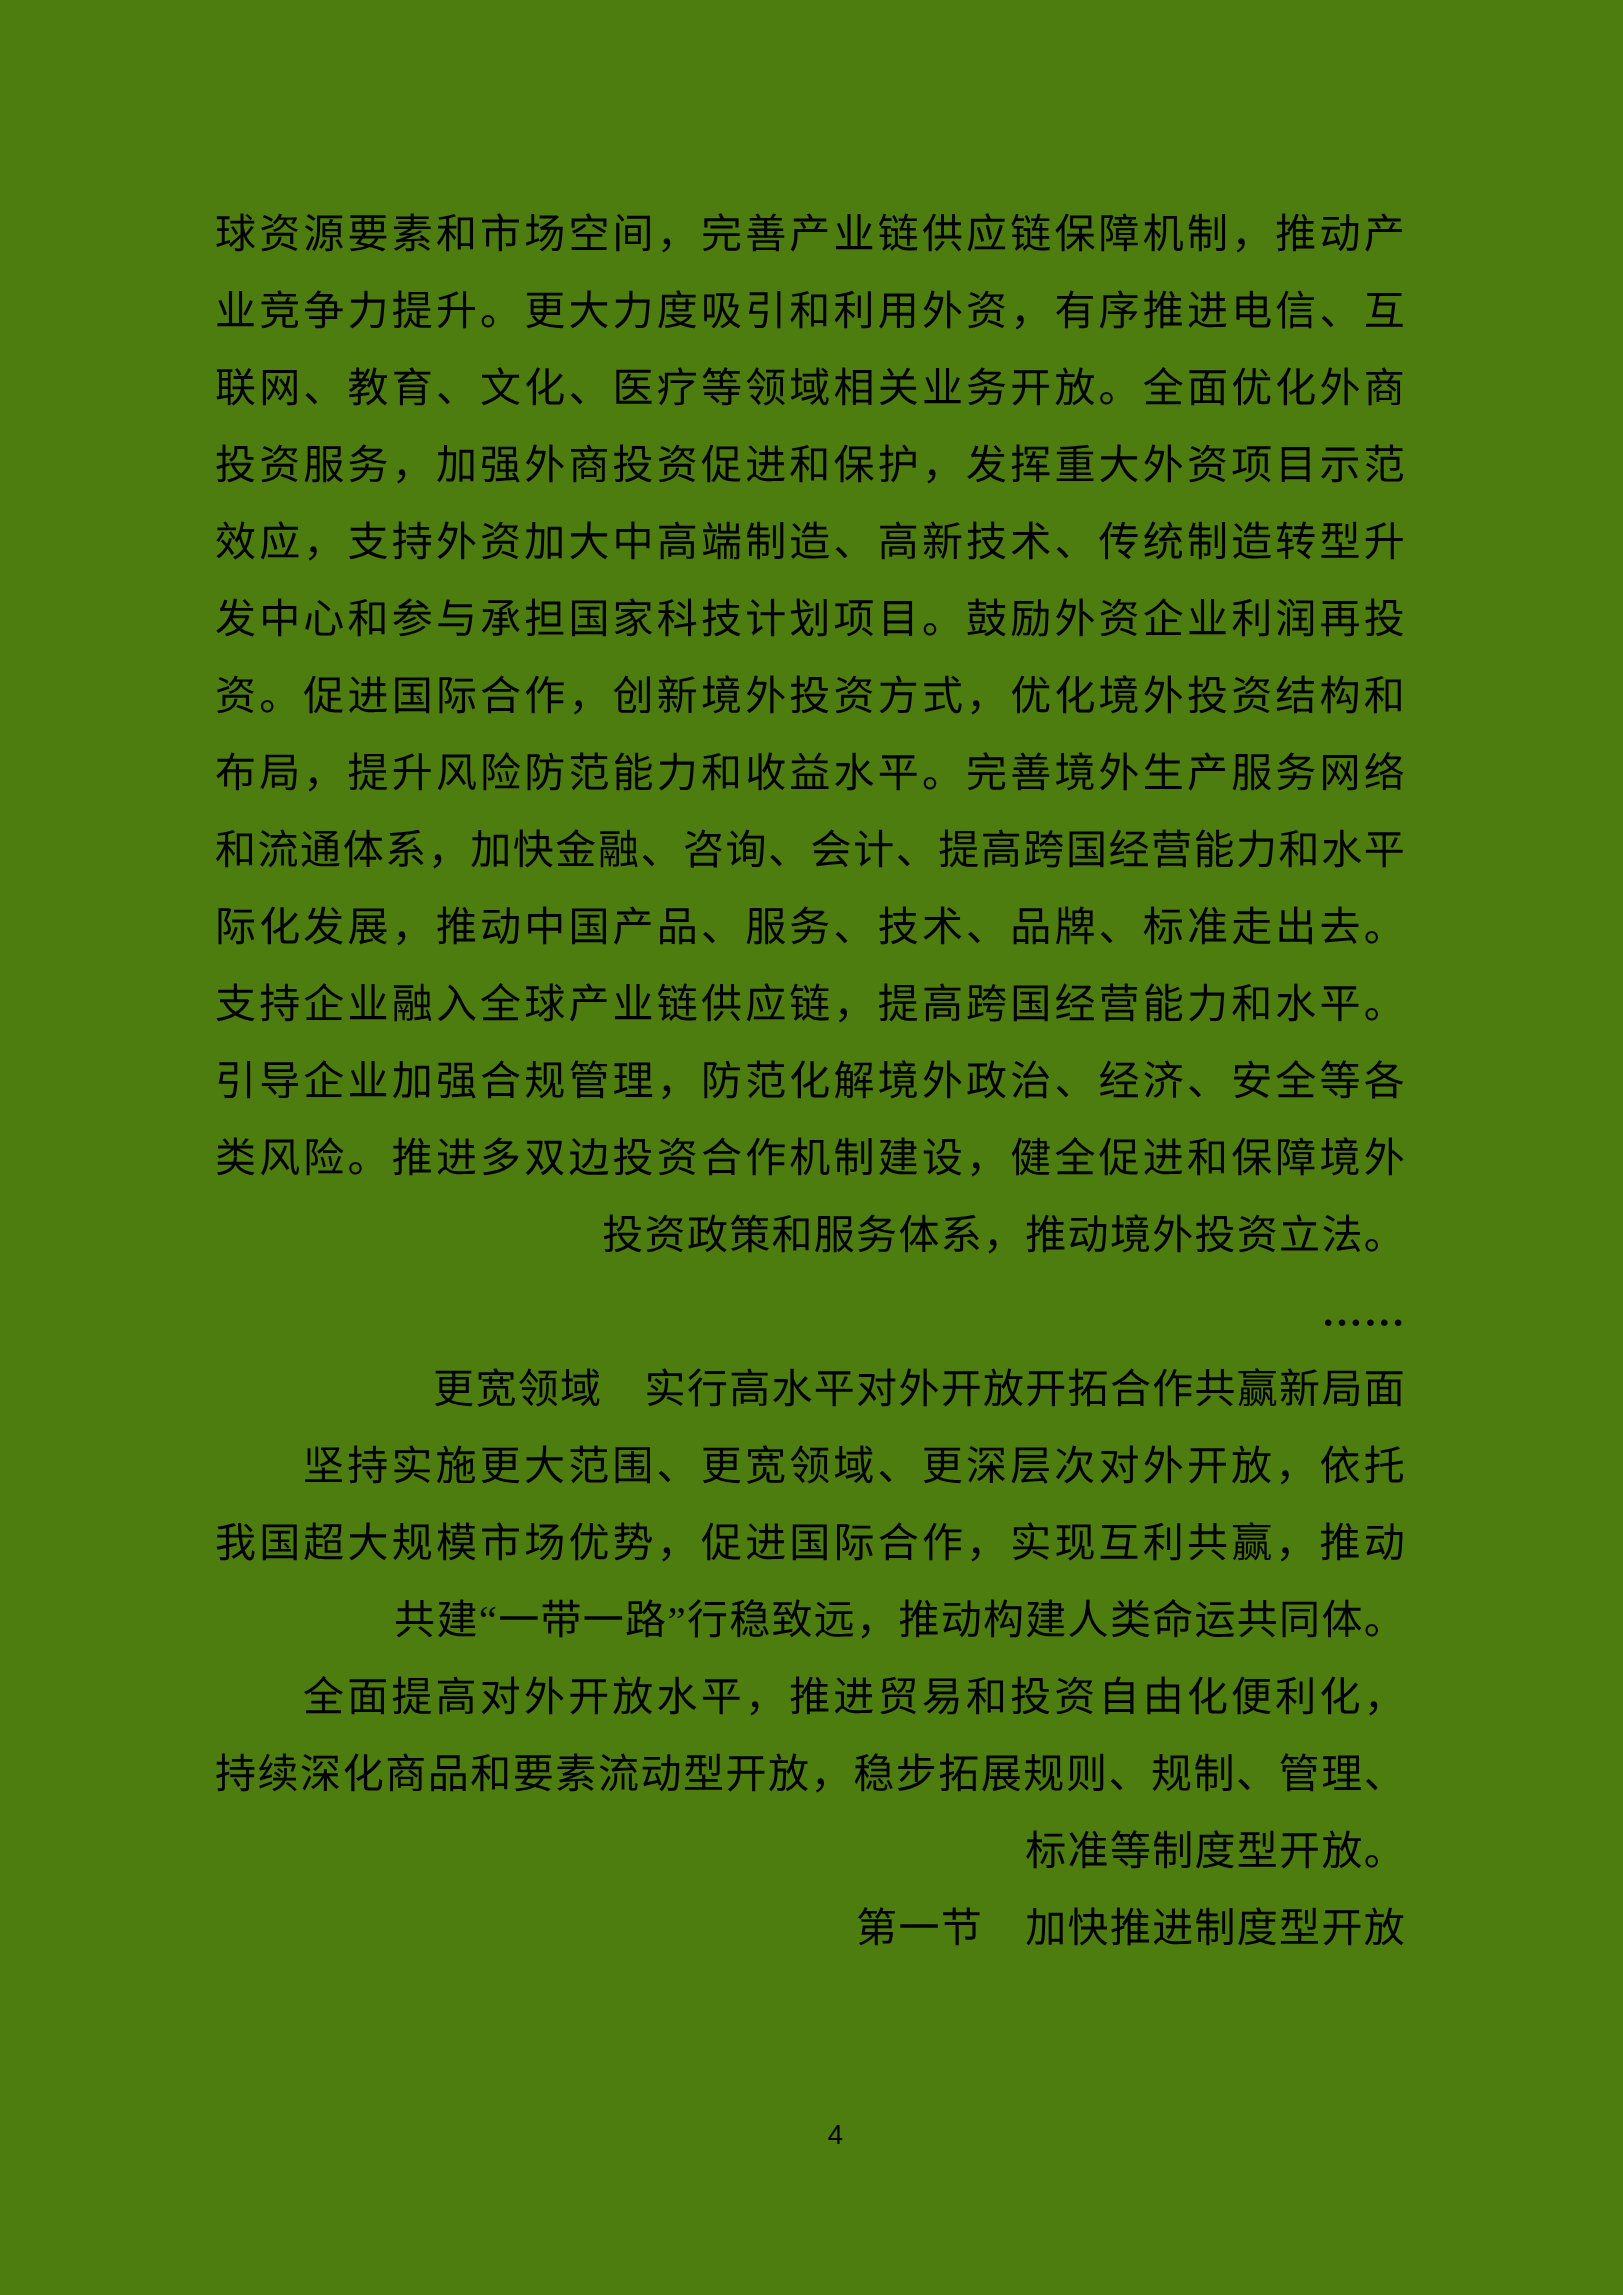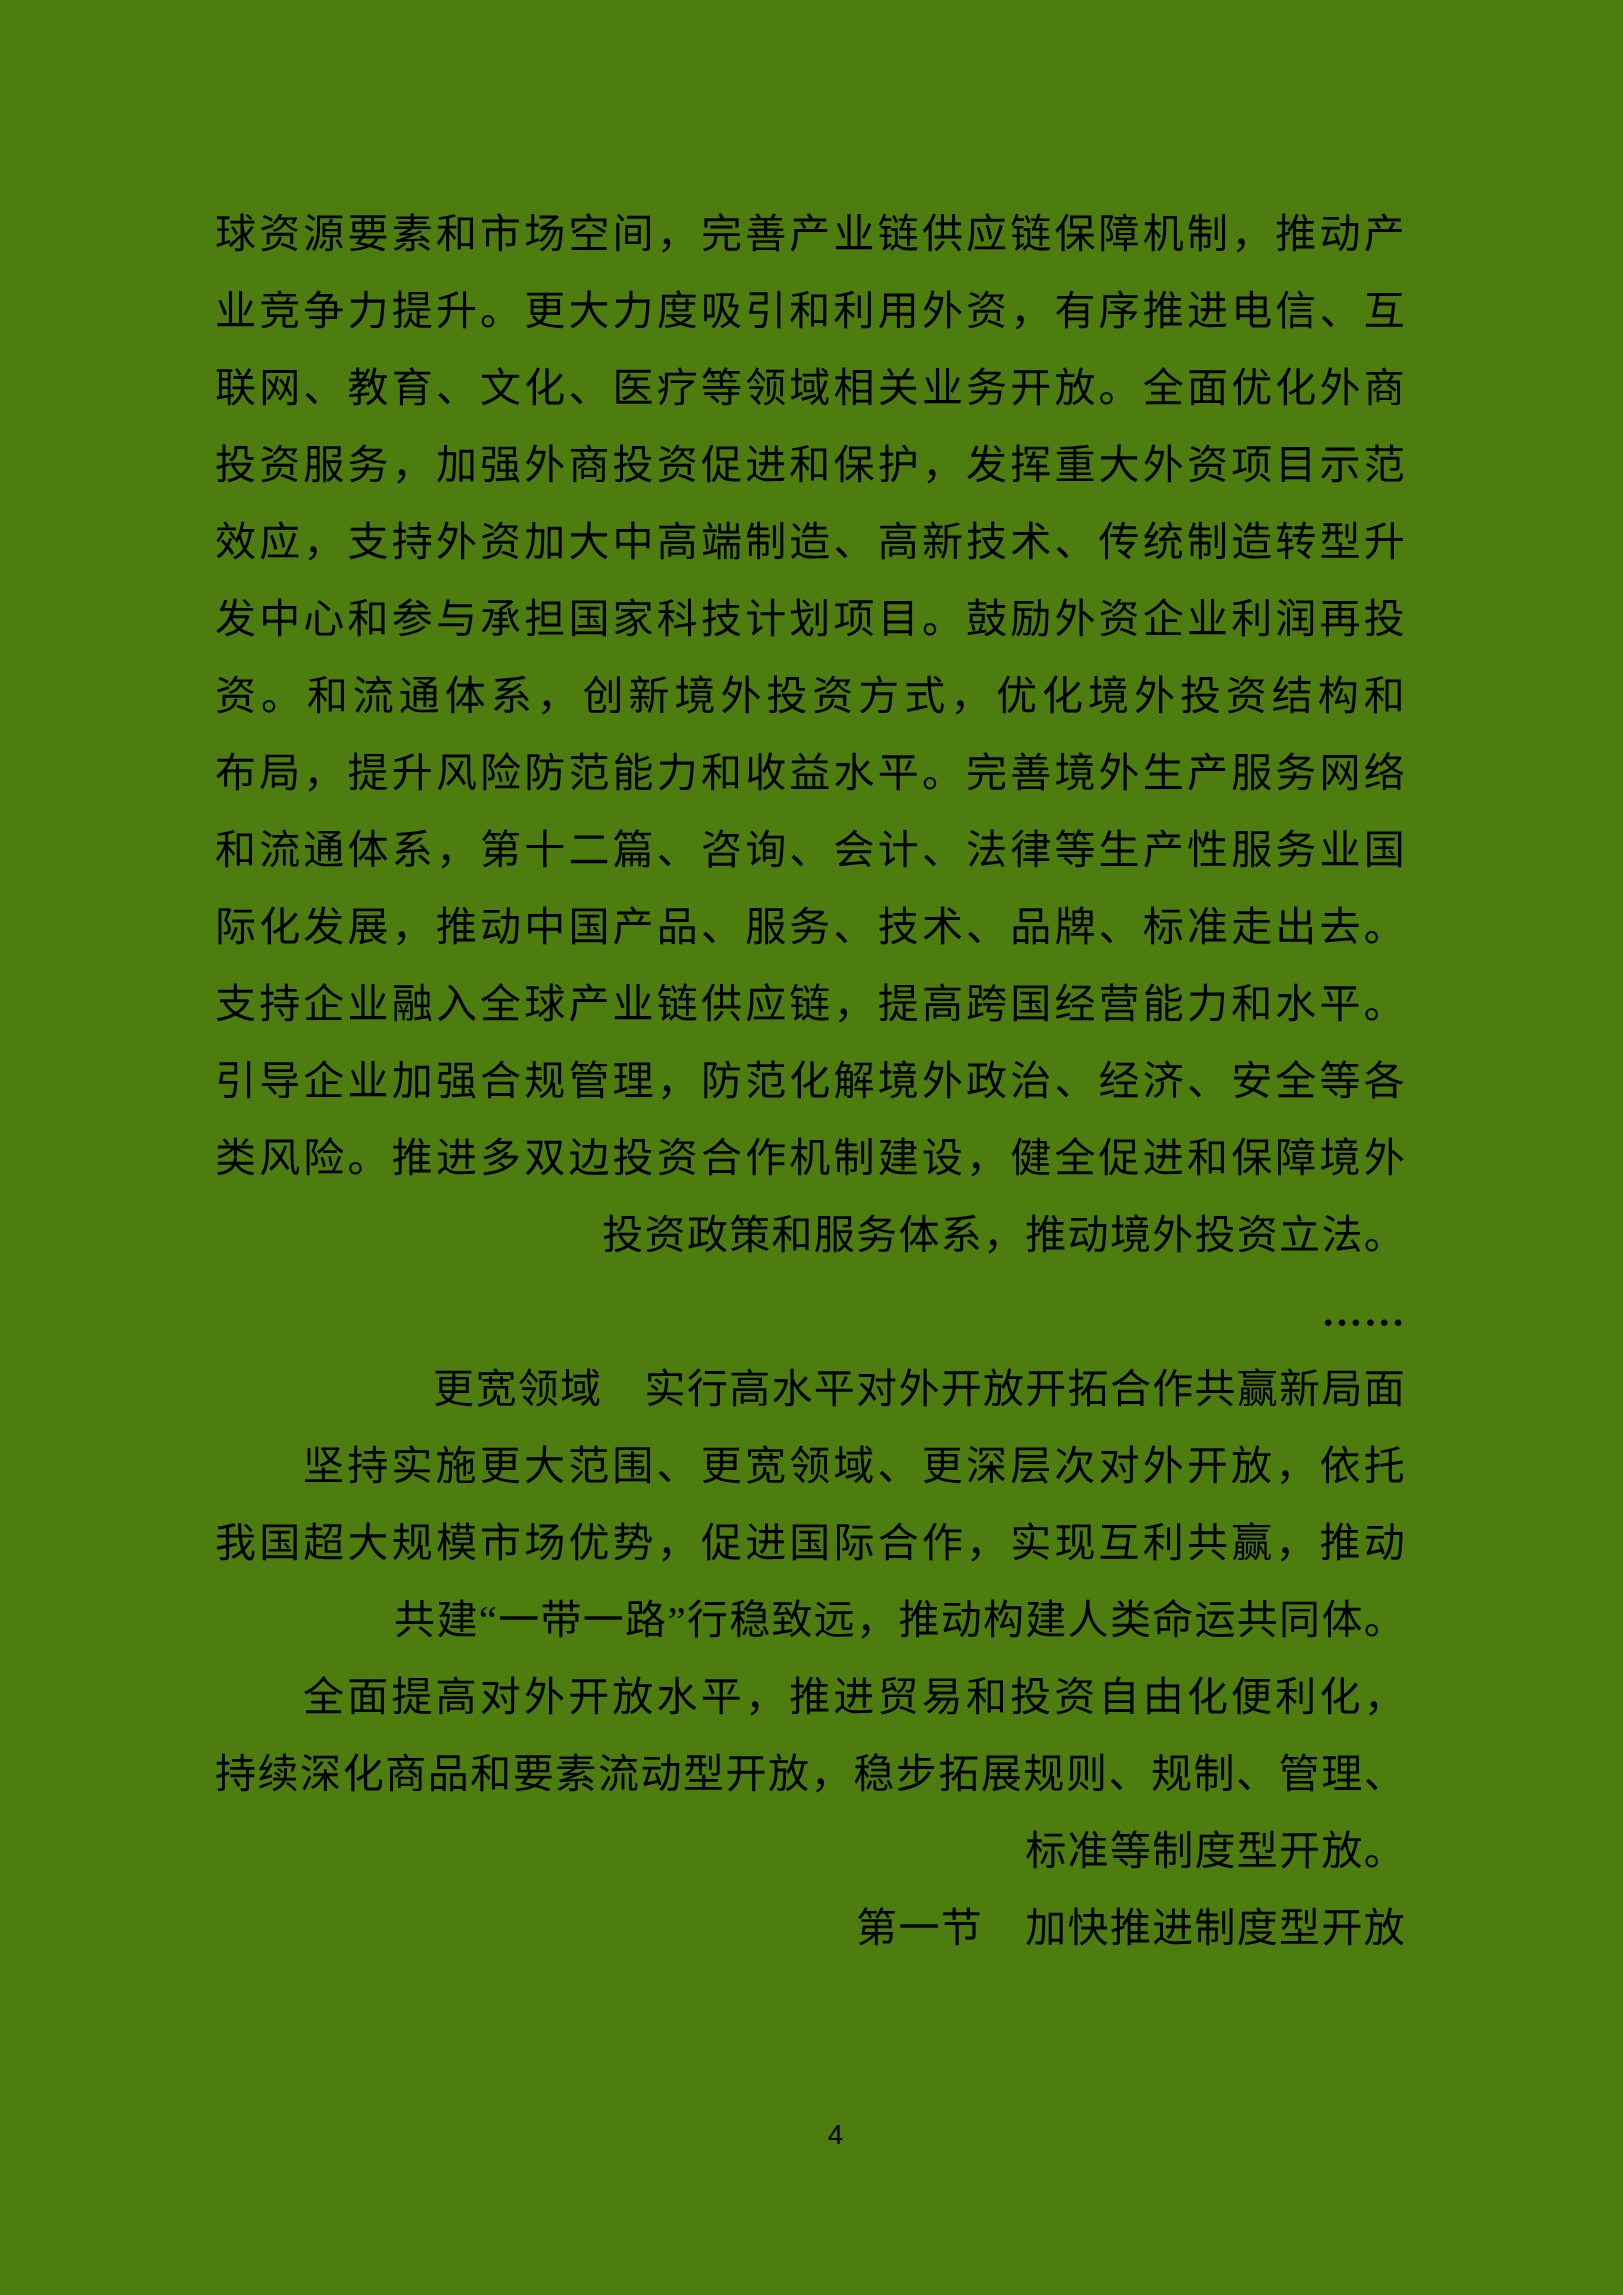--- a/index.html
+++ b/index.html
@@ -60,23 +60,23 @@
 <body>
 
 <div class="page">
   <div class="text-block">
       <div class="line justify">球资源要素和市场空间，完善产业链供应链保障机制，推动产</div>
       <div class="line justify">业竞争力提升。更大力度吸引和利用外资，有序推进电信、互</div>
       <div class="line justify">联网、教育、文化、医疗等领域相关业务开放。全面优化外商</div>
       <div class="line justify">投资服务，加强外商投资促进和保护，发挥重大外资项目示范</div>
       <div class="line justify">效应，支持外资加大中高端制造、高新技术、传统制造转型升</div>
       <div class="line justify">发中心和参与承担国家科技计划项目。鼓励外资企业利润再投</div>
-      <div class="line justify">资。和流通体系，创新境外投资方式，优化境外投资结构和</div>
+      <div class="line justify">资。促进国际合作，创新境外投资方式，优化境外投资结构和</div>
       <div class="line justify">布局，提升风险防范能力和收益水平。完善境外生产服务网络</div>
-      <div class="line justify">和流通体系，第十二篇、咨询、会计、法律等生产性服务业国</div>
+      <div class="line justify">和流通体系，加快金融、咨询、会计、提高跨国经营能力和水平</div>
       <div class="line justify">际化发展，推动中国产品、服务、技术、品牌、标准走出去。</div>
       <div class="line justify">支持企业融入全球产业链供应链，提高跨国经营能力和水平。</div>
       <div class="line justify">引导企业加强合规管理，防范化解境外政治、经济、安全等各</div>
       <div class="line justify">类风险。推进多双边投资合作机制建设，健全促进和保障境外</div>
       <div class="line">投资政策和服务体系，推动境外投资立法。</div>
       <div class="line indent bold">……</div>
       <div class="line indent">更宽领域　实行高水平对外开放开拓合作共赢新局面</div>
       <div class="line indent justify">坚持实施更大范围、更宽领域、更深层次对外开放，依托</div>
       <div class="line justify">我国超大规模市场优势，促进国际合作，实现互利共赢，推动</div>
       <div class="line">共建“一带一路”行稳致远，推动构建人类命运共同体。</div>

